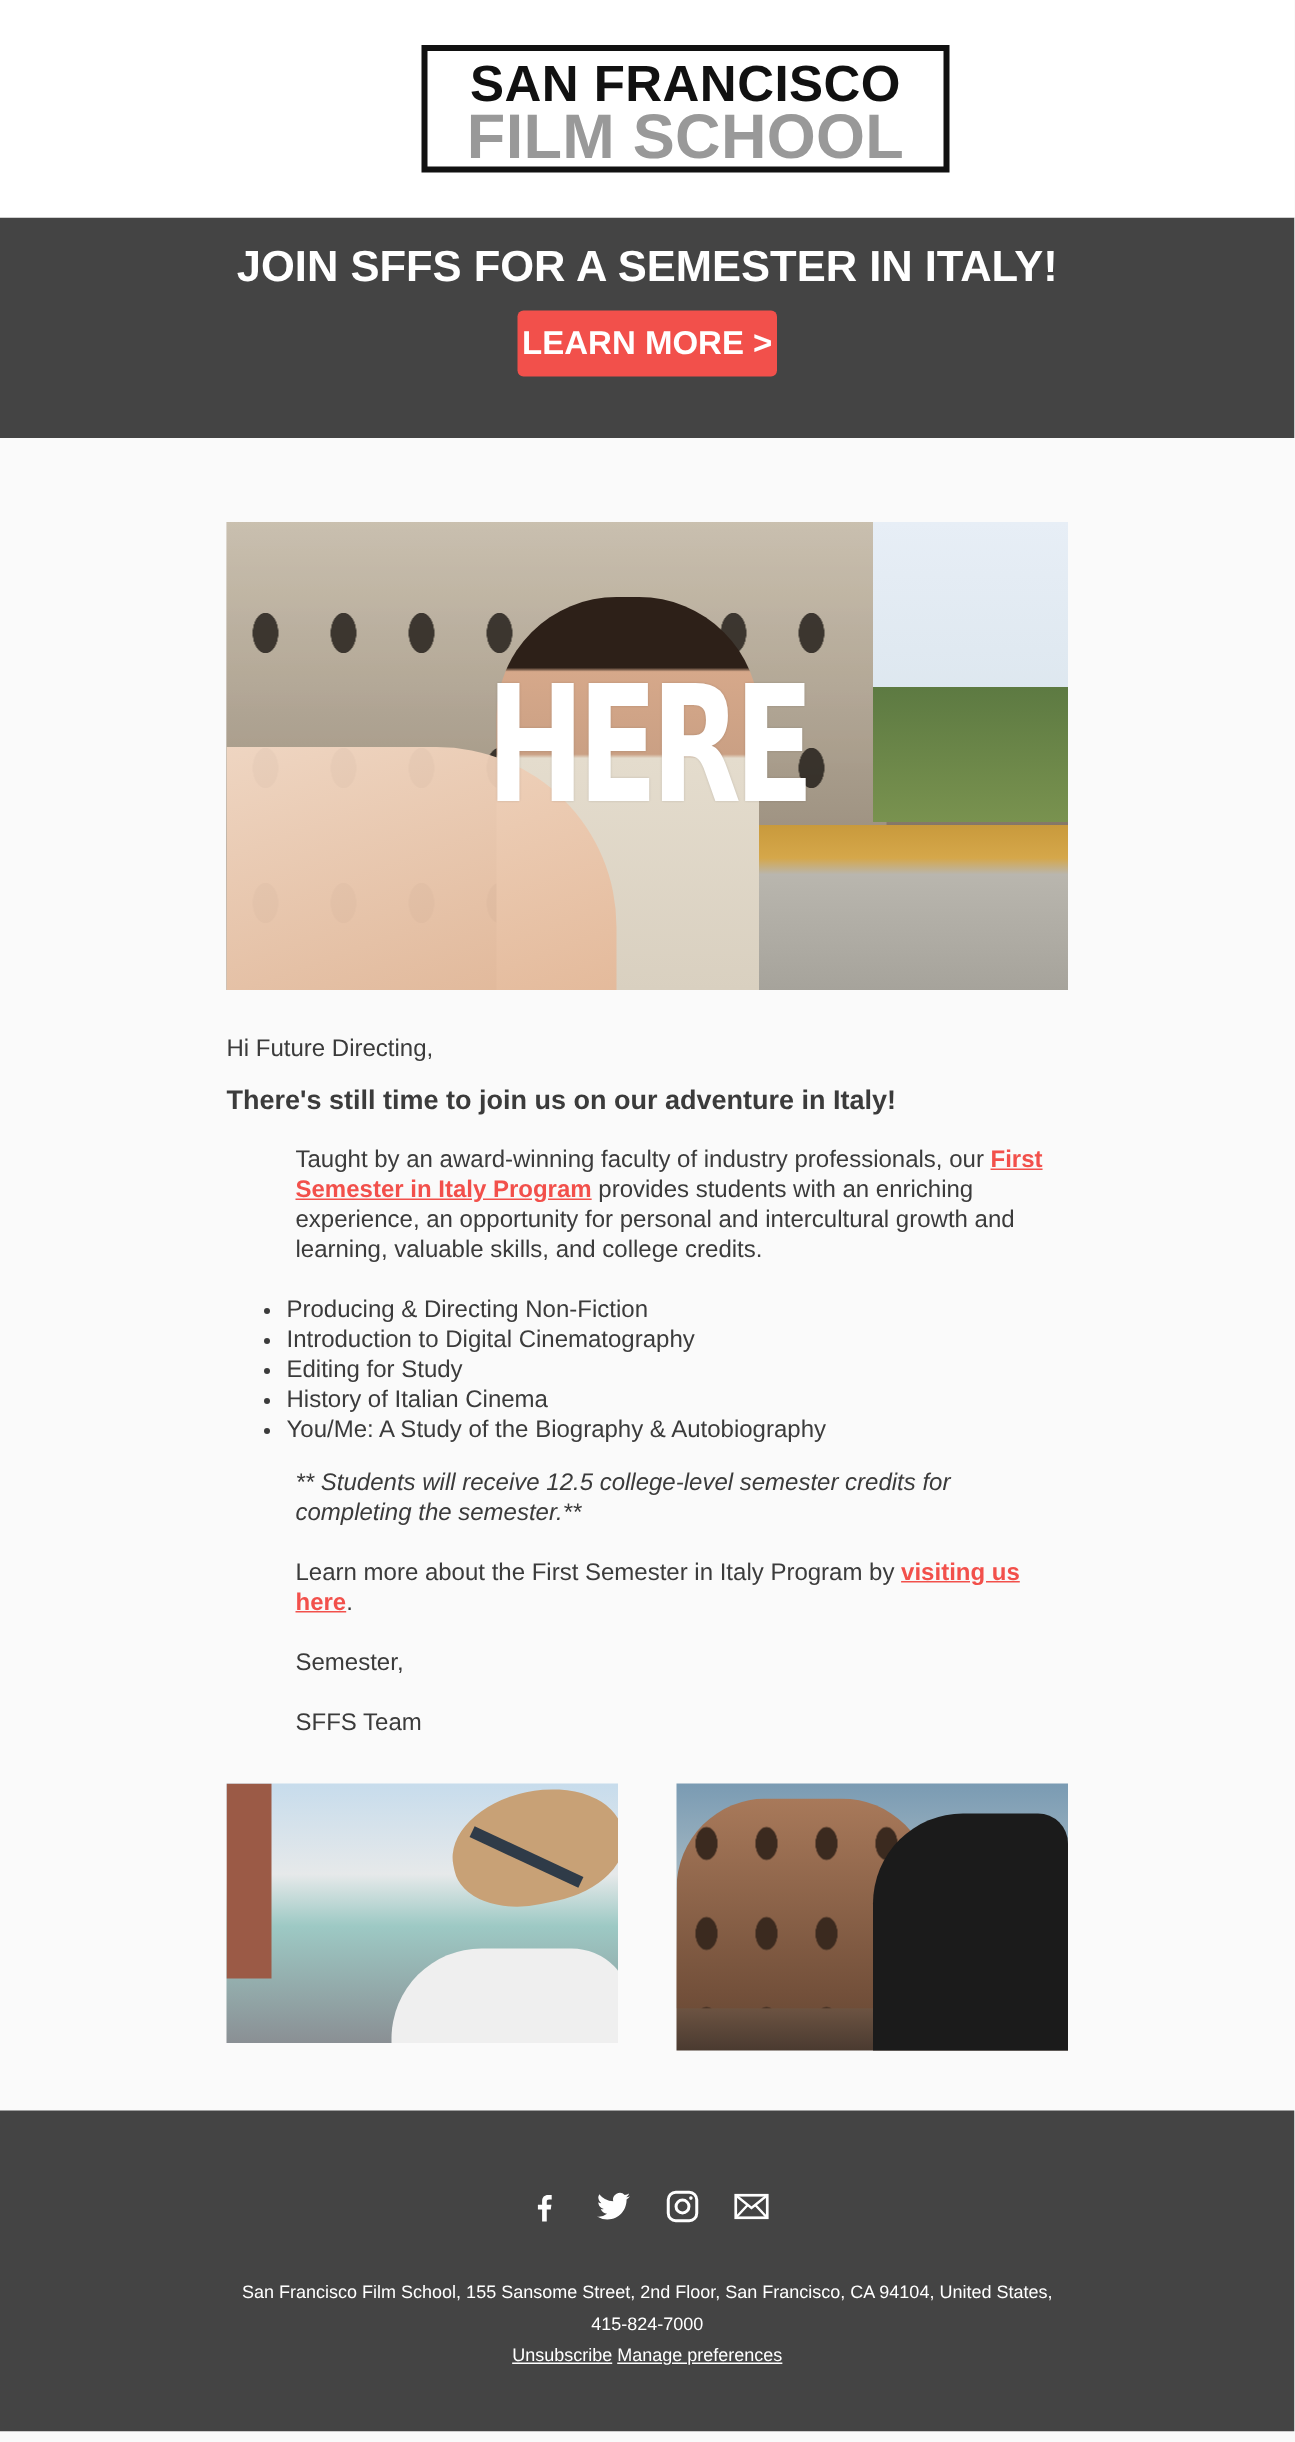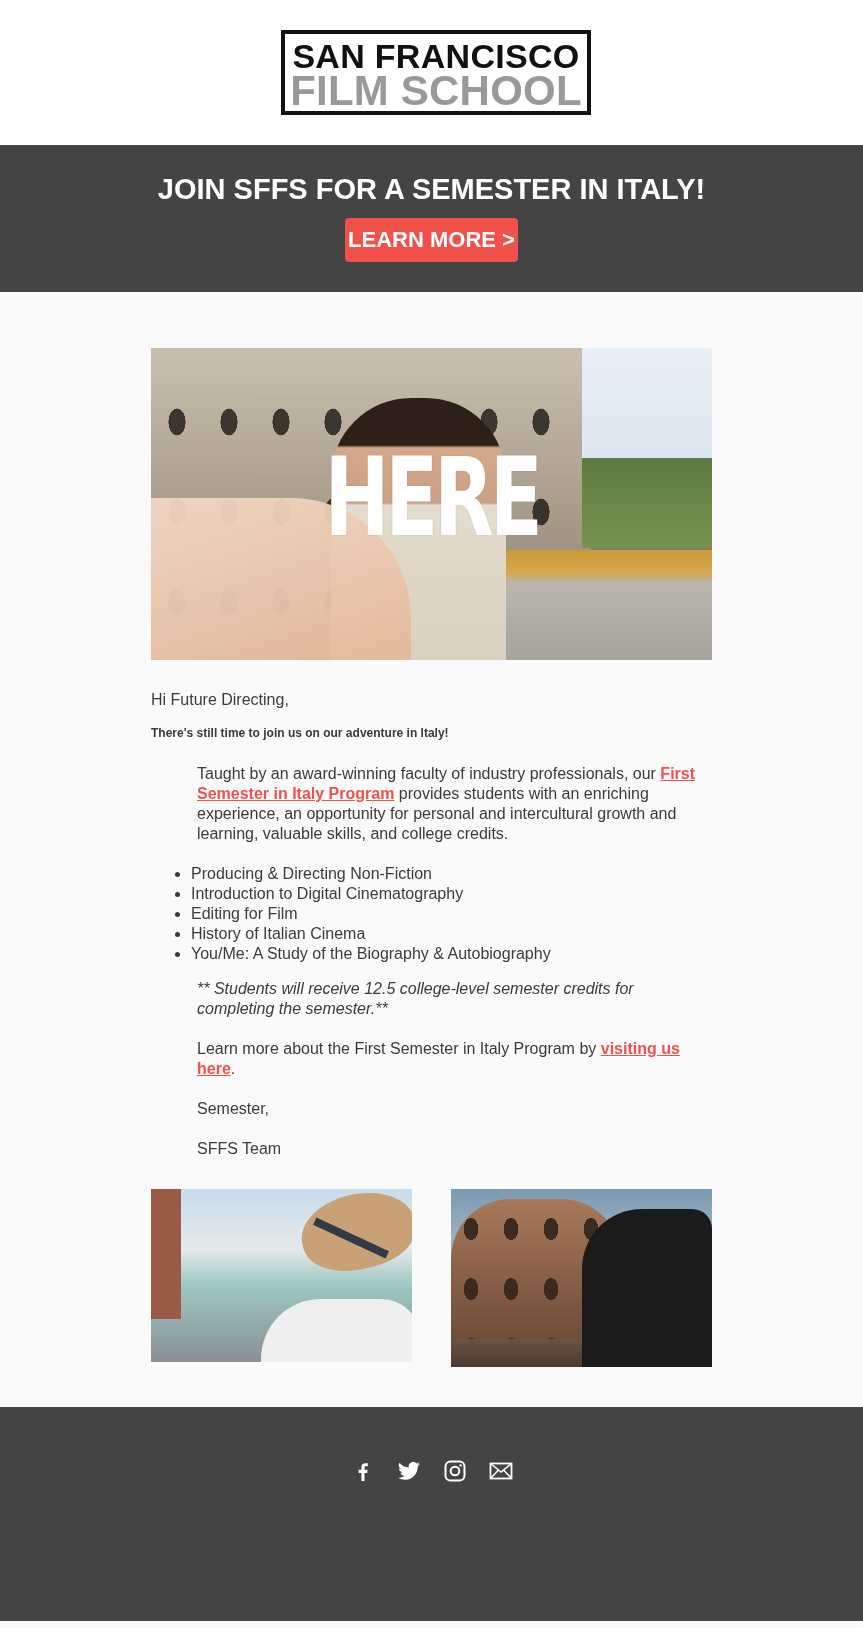--- a/index.html
+++ b/index.html
@@ -1,39 +1,39 @@
 <!DOCTYPE html>
 <html><head>
 <meta charset="utf-8">
 <style>
   * { box-sizing: border-box; margin: 0; padding: 0; }
   html, body { width: 863px; background: #fafafa; font-family: "Liberation Sans", sans-serif; color: #3b3b3b; }
   .header { height: 145px; background: #ffffff; position: relative; }
-  .logo { position: absolute; left: 281px; top: 30px; width: 310px; height: 85px; border: 4px solid #111; background: #fff; text-align: center; }
+  .logo { position: absolute; left: 281px; top: 30px; width: 352px; height: 85px; border: 4px solid #111; background: #fff; text-align: center; }
   .logo .l1 { font-weight: bold; font-size: 34px; line-height: 34px; color: #111; margin-top: 5px; letter-spacing: 0.3px; }
   .logo .l2 { font-weight: bold; font-size: 42px; line-height: 36px; color: #999; letter-spacing: 0.2px; }
-  .banner { height: 147px; background: #444444; text-align: center; padding-top: 27px; }
+  .banner { height: 147px; background: #444444; text-align: center; padding-top: 16px; }
   .banner h1 { color: #fff; font-size: 29px; font-weight: bold; line-height: 34px; }
   .btn { display: inline-block; margin-top: 12px; background: #f2504b; color: #fff; font-weight: bold; font-size: 22px; height: 44px; line-height: 44px; width: 173px; border-radius: 4px; text-decoration: none; }
   .main { padding: 56px 151px 0 151px; }
   .hero { width: 561px; height: 312px; position: relative; overflow: hidden;
     background: linear-gradient(180deg, #cfc6b8 0%, #a79a88 40%, #7d7060 70%, #b7ada0 100%); }
   .hero .arches { position: absolute; left: 0; top: 0; width: 440px; height: 312px;
     background:
       radial-gradient(ellipse 14px 22px at 50% 60%, #2f2a24 60%, transparent 62%) 0 20px / 52px 90px repeat,
       linear-gradient(180deg, #c9bfae, #8e8170); opacity: 0.9; }
   .hero .sky { position: absolute; right: 0; top: 0; width: 130px; height: 120px; background: linear-gradient(180deg, #e7eef6, #dde7ef); }
   .hero .trees { position: absolute; right: 0; top: 110px; width: 130px; height: 90px; background: linear-gradient(180deg, #5d7a42, #79924f); }
   .hero .road { position: absolute; right: 0; bottom: 0; width: 220px; height: 110px; background: linear-gradient(180deg, #c99a3c 0%, #d5a74a 20%, #b9b6ae 30%, #a6a39b 100%); }
   .hero .person { position: absolute; left: 180px; top: 50px; width: 175px; height: 262px; border-radius: 80px 80px 0 0; background: linear-gradient(180deg, #2d2018 0%, #2d2018 18%, #d6a88a 19%, #caa084 40%, #e4dccd 41%, #d9d0c0 100%); }
   .hero .arm { position: absolute; left: 0; top: 150px; width: 260px; height: 170px; border-radius: 0 120px 0 0; background: linear-gradient(160deg, #f2d8c4, #e4b898); opacity: 0.95; }
   .hero .word { position: absolute; left: 0; right: 0; top: 100px; text-align: center; color: #fff; font-family: "DejaVu Sans", sans-serif; font-weight: bold; font-size: 108px; line-height: 100px; letter-spacing: -6px; transform: scaleX(0.72); text-shadow: 0 0 2px rgba(0,0,0,0.15); }
   .body-text { font-size: 16px; line-height: 20px; margin-top: 30px; }
   .greet { margin-bottom: 12px; }
-  .subhead { font-size: 12px; font-weight: bold; line-height: 22px; margin-bottom: 20px; }
+  .subhead { font-size: 18px; font-weight: bold; line-height: 22px; margin-bottom: 20px; }
   p { margin-bottom: 20px; margin-left: 46px; }
   a.red { color: #f2504b; font-weight: bold; text-decoration: underline; }
   .glimpse { font-weight: bold; margin-bottom: 14px; }
   ul { margin-left: 40px; margin-bottom: 15px; }
   ul li { line-height: 20px; }
   .note { font-style: italic; }
   .photos { display: flex; justify-content: space-between; margin-top: 30px; padding-bottom: 40px; }
   .ph1 { width: 261px; height: 173px; position: relative; overflow: hidden; background: linear-gradient(180deg, #c7dcec 0%, #e6e9ea 35%, #9dc9c4 55%, #8a8f94 100%); }
   .ph1 .bldg { position: absolute; left: 0; top: 0; width: 30px; height: 130px; background: #9b5a46; }
   .ph1 .hat { position: absolute; left: 150px; top: 5px; width: 115px; height: 75px; border-radius: 50% 50% 45% 45%; background: #c8a176; transform: rotate(-12deg); }
@@ -75,21 +75,21 @@
     <div class="word">HERE</div>
   </div>
 
   <div class="body-text">
     <div class="greet">Hi Future Directing,</div>
     <div class="subhead">There's still time to join us on our adventure in Italy!</div>
     <p><span>Taught by an award-winning faculty of industry professionals, our </span><a class="red">First Semester in Italy Program</a><span> provides students with an enriching experience, an opportunity for personal and intercultural growth and learning, valuable skills, and college credits.</span></p>
     <ul>
       <li>Producing &amp; Directing Non-Fiction</li>
       <li>Introduction to Digital Cinematography</li>
-      <li>Editing for Film</li>
+      <li>Editing for Study</li>
       <li>History of Italian Cinema</li>
       <li>You/Me: A Study of the Biography &amp; Autobiography</li>
     </ul>
     <p class="note">** Students will receive 12.5 college-level semester credits for completing the semester.**</p>
     <p><span>Learn more about the First Semester in Italy Program by </span><a class="red">visiting us here</a><span>.</span></p>
     <p>Semester,</p>
     <p style="margin-bottom:0">SFFS Team</p>
   </div>
 
   <div class="photos">
@@ -125,13 +125,21 @@
           <circle cx="17.6" cy="6.4" r="1.2" fill="#fff"></circle>
         </svg>
     </span>
     <span>
       <svg viewBox="0 0 24 24">
           <rect x="1.5" y="4.5" width="21" height="15" fill="none" stroke="#fff" stroke-width="1.8"></rect>
           <path d="M1.5 4.5 L12 13 L22.5 4.5 M1.5 19.5 L9 11.5 M22.5 19.5 L15 11.5" fill="none" stroke="#fff" stroke-width="1.6"></path>
         </svg>
     </span>
   </div>
+  <div class="addr">
+    <div>San Francisco Film School, 155 Sansome Street, 2nd Floor, San Francisco, CA 94104, United States,</div>
+    <div>415-824-7000</div>
+    <div>
+      <a>Unsubscribe</a>
+      <a>Manage preferences</a>
+    </div>
+  </div>
 </div>
 
 </body></html>

